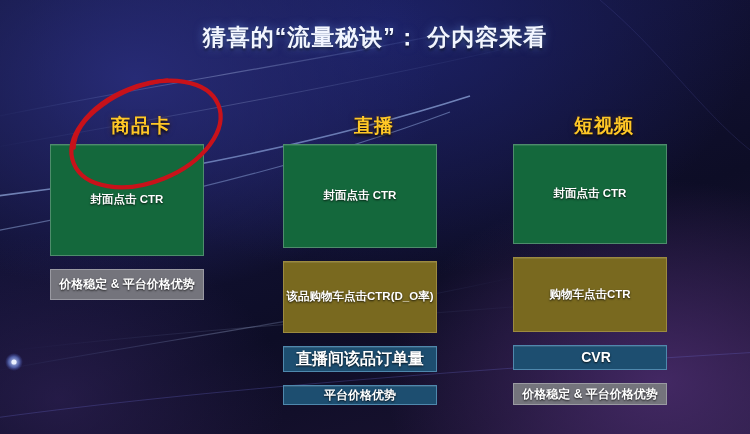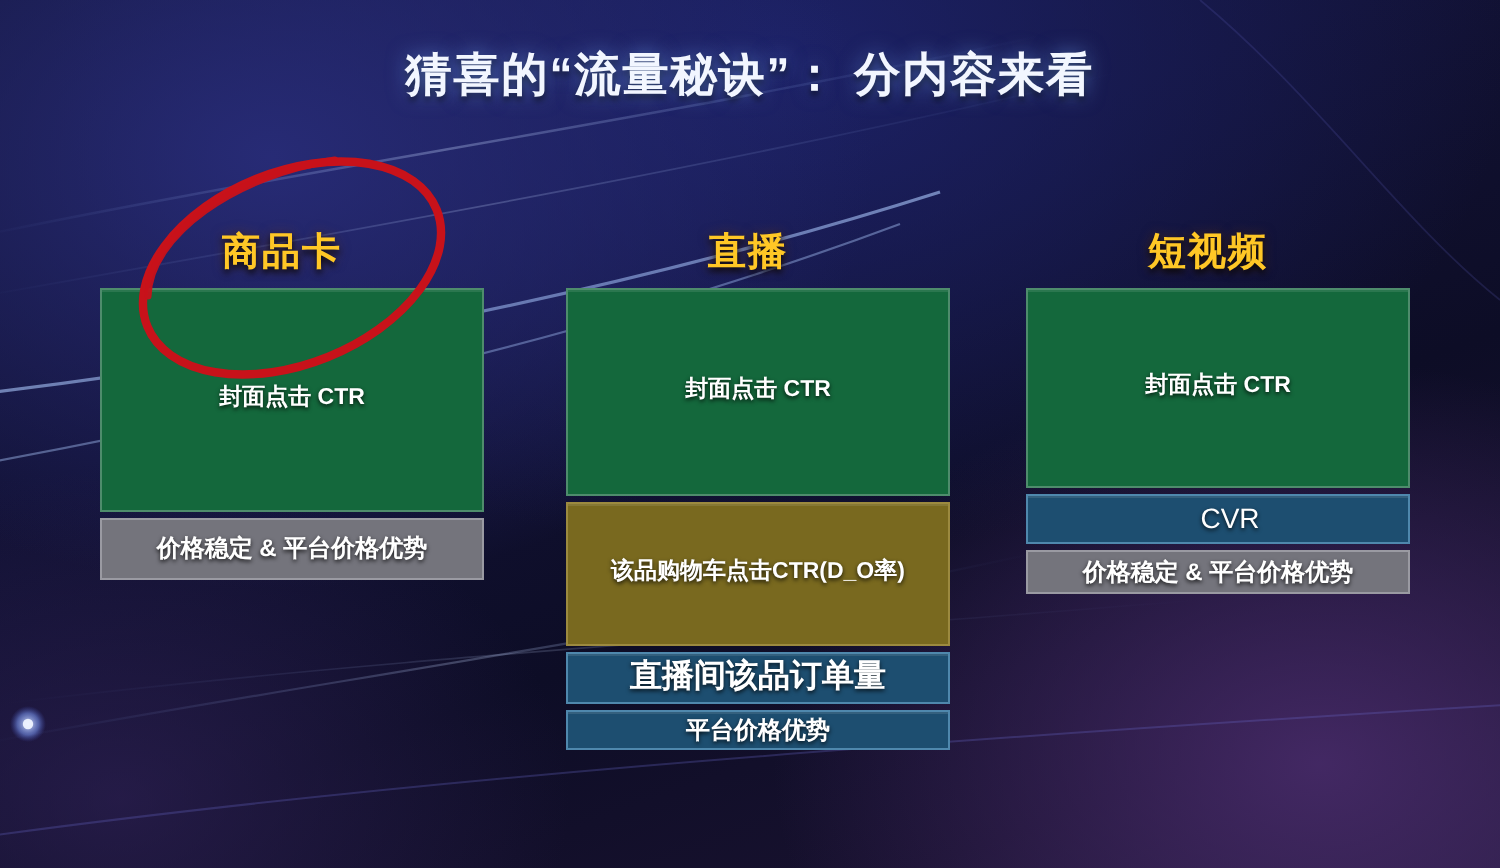--- a/index.html
+++ b/index.html
@@ -58,30 +58,30 @@
     text-shadow: 0 2px 3px rgba(0,0,0,0.85), 0 0 6px rgba(120,60,0,0.5);
     white-space: nowrap;
   }
   .blocks {
     position: absolute;
     top: 31px;
     width: 182px;
   }
   .blk {
     box-sizing: border-box;
-    width: 192px;
+    width: 154px;
     display: flex;
     align-items: center;
     justify-content: center;
     text-align: center;
     color: #ffffff;
     font-size: 11.5px;
     font-weight: bold;
     line-height: 1.35;
-    margin-bottom: 3px;
+    margin-bottom: 13px;
     text-shadow: 0 1px 2px rgba(0,0,0,0.8);
   }
   .blk.green {
     background: #14683c;
     border: 1px solid #4e8c6c;
     box-shadow: inset 0 1px 0 rgba(255,255,255,0.10);
   }
   .blk.olive {
     background: #79691f;
     border: 1px solid #9c8a3f;
@@ -178,21 +178,24 @@
       </div>
     </div>
   </div>
 
   <div class="col" id="col-2" style="left:513px; top:113px;">
     <div class="col-header">短视频</div>
     <div class="blocks">
       <div class="blk green" style="height:100px;">
         <span>封面点击 CTR</span>
       </div>
-      <div class="blk blue" style="height:25px; font-size:14px; font-weight:normal;padding-left:12px;">
+      <div class="blk olive" style="height:75px;">
+        <span>购物车点击CTR</span>
+      </div>
+      <div class="blk blue" style="height:25px; font-size:14px; font-weight:bold;padding-left:12px;">
         <span>CVR</span>
       </div>
       <div class="blk gray" style="height:22px; font-size:12px;">
         <span>价格稳定 &amp; 平台价格优势</span>
       </div>
     </div>
   </div>
 
   <svg class="circle-anno" viewBox="0 0 200 145">
     <g transform="rotate(-22 100 72)">

